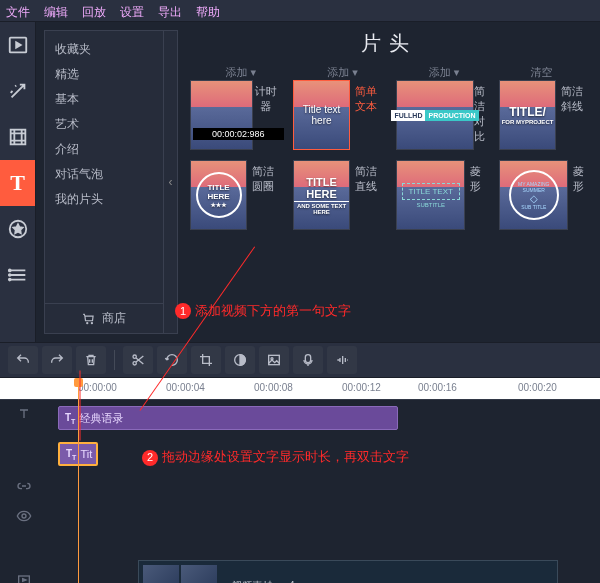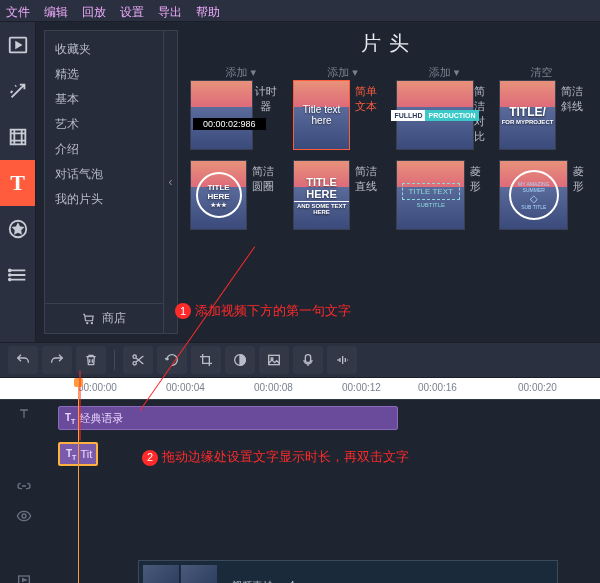--- a/index.html
+++ b/index.html
@@ -21,21 +21,21 @@
 .content{flex:1;padding:8px 12px;overflow:hidden}
 .title-row{text-align:center;font-size:20px;color:#e8eaf0;letter-spacing:8px;margin-bottom:8px}
 .sort-row{display:flex;justify-content:space-around;font-size:11px;color:#7a8090;}
 .sort-item{cursor:pointer}
 .grid{display:grid;grid-template-columns:repeat(4,1fr);gap:10px 14px}
 .card{display:flex;align-items:flex-start;cursor:pointer}
 .thumb{width:78px;height:70px;background:linear-gradient(180deg,#e8927a 0%,#de6b7a 38%,#5a6a9a 38%,#3a4a7a 100%);border:1px solid #3a4050;position:relative;display:flex;align-items:center;justify-content:center;text-align:center}
 .card.sel .thumb{border:1px solid #ff5c3e}
 .card-label{font-size:11px;color:#b8bcc8;margin-top:4px;text-align:center}
 .card.sel .card-label{color:#ff5c3e}
-.tc{position:absolute;bottom:19px;left:2px;background:#000;color:#fff;font-size:9px;padding:1px 10px}
+.tc{position:absolute;bottom:9px;left:2px;background:#000;color:#fff;font-size:9px;padding:1px 19px}
 .th-text{color:#fff;font-size:9px;font-weight:bold;text-shadow:0 1px 2px rgba(0,0,0,.6)}
 .th-circ{width:46px;height:46px;border:2px solid #fff;border-radius:50%;display:flex;flex-direction:column;align-items:center;justify-content:center}
 .th-box{border:1px dashed #8ad8d8;padding:3px 6px;color:#8ad8d8;font-size:8px}
 
 .toolbar{height:36px;background:#2a3040;display:flex;align-items:center;padding:0 8px;gap:4px;border-top:1px solid #1a1e28;border-bottom:1px solid #1a1e28}
 .tbtn{width:30px;height:28px;display:flex;align-items:center;justify-content:center;background:#323846;border-radius:3px;cursor:pointer;color:#b8bcc8}
 .tbtn svg{width:16px;height:16px}
 .tsep{width:1px;height:20px;background:#444a58;margin:0 4px}
 
 .timeline{background:#1e2430;position:relative}

